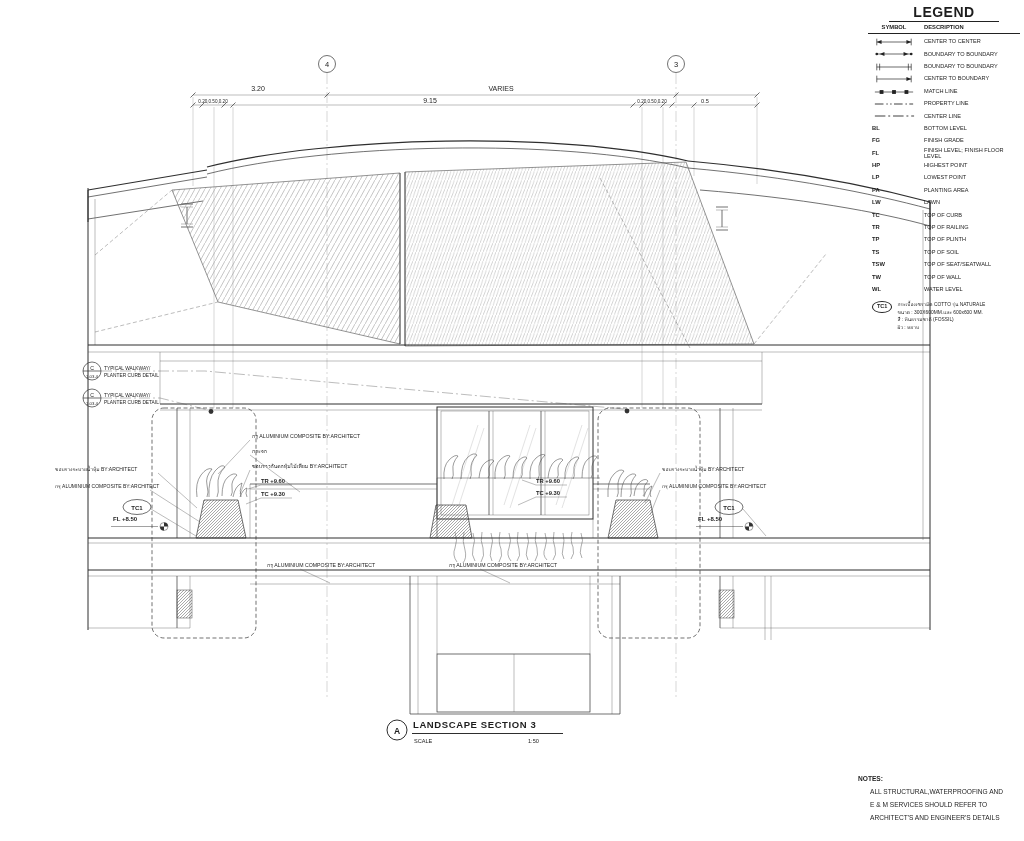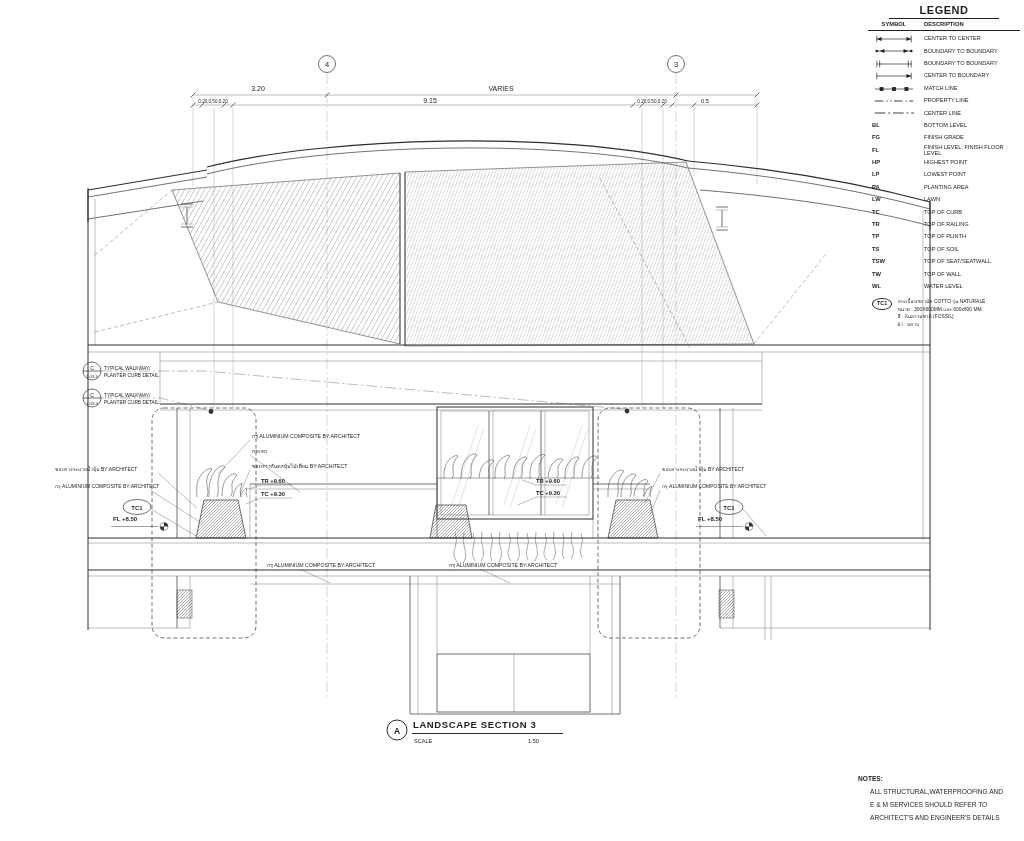--- a/index.html
+++ b/index.html
@@ -1,21 +1,21 @@
 <!DOCTYPE html>
 <html><head>
 <meta charset="utf-8">
 <style>
   html,body{margin:0;padding:0;background:#ffffff;}
   body{width:1024px;height:841px;position:relative;font-family:"Liberation Sans",sans-serif;color:#1d1d1d;overflow:hidden;}
   .stage{position:absolute;left:0;top:0;width:1024px;height:841px;background:#fff;}
 
   
   .legend{position:absolute;left:868px;top:5px;width:152px;font-size:6px;line-height:1;color:#1d1d1d;}
-  .legend-title{font-weight:bold;font-size:11px;text-align:center;letter-spacing:.5px;padding-bottom:2px;border-bottom:1px solid #222;width:110px;margin:0 auto 3px auto;}
+  .legend-title{font-weight:bold;font-size:14px;text-align:center;letter-spacing:.5px;padding-bottom:2px;border-bottom:1px solid #222;width:110px;margin:0 auto 3px auto;}
   .legend-header{display:flex;border-bottom:.8px solid #222;padding-bottom:2px;margin-bottom:2px;font-weight:bold;font-size:5.8px;}
   .legend-header .hs{width:52px;text-align:center;}
   .legend-header .hd{flex:1;text-align:left;padding-left:4px;}
   .lrow{display:flex;align-items:center;height:12.4px;}
   .lrow .sym{width:52px;display:flex;align-items:center;justify-content:flex-start;padding-left:4px;box-sizing:border-box;font-weight:bold;font-size:5.8px;}
   .lrow .desc{flex:1;padding-left:4px;font-size:5.6px;}
   .lg{width:44px;height:10px;}
   .lg line{stroke:#222;stroke-width:.7;}
   .lg path.ar{fill:#222;stroke:none;}
   .lg path.st{stroke:#222;stroke-width:.9;fill:none;}

